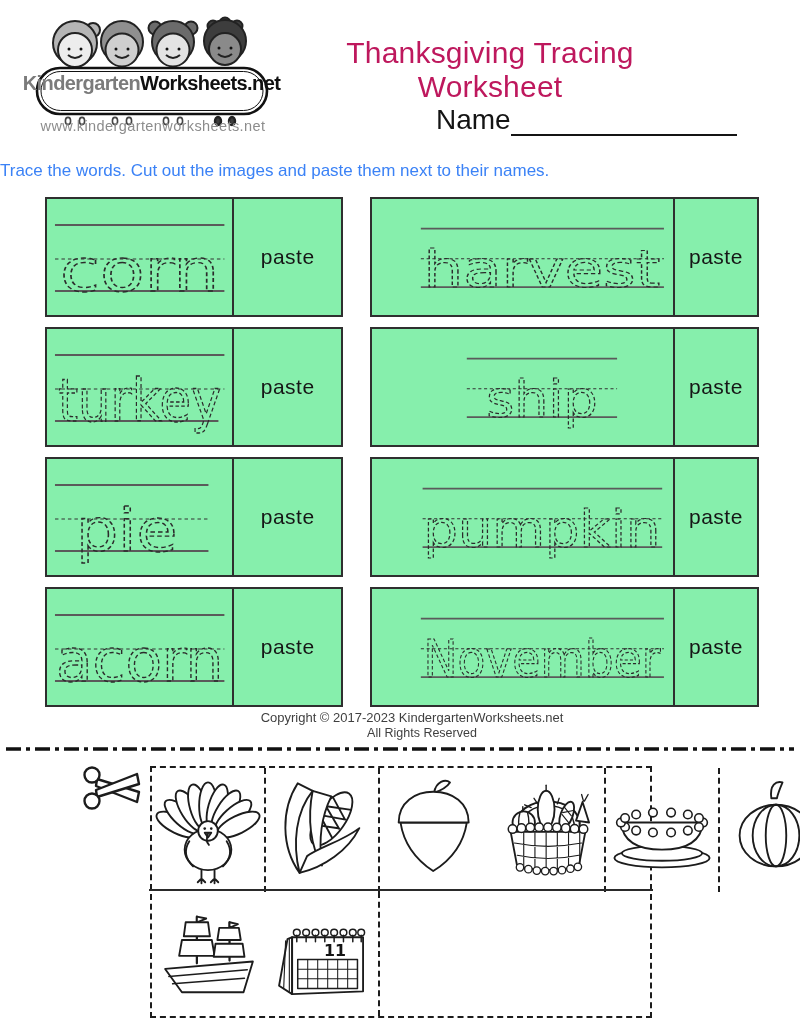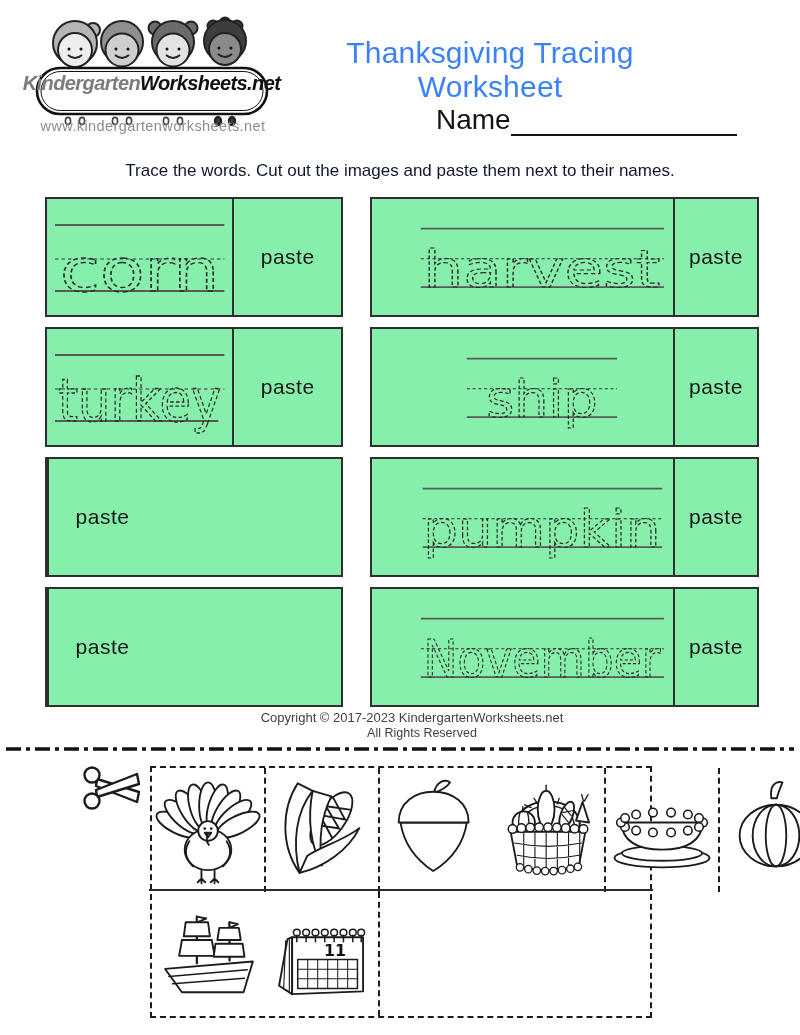--- a/index.html
+++ b/index.html
@@ -8,43 +8,43 @@
     width:800px; height:1035px; position:relative; overflow:hidden;
     font-family:"Liberation Sans", sans-serif; color:#1a1a1a;
   }
 
   
   .logo-wrap { position:absolute; left:35px; top:16px; width:235px; height:125px; }
   .logo-art  { position:absolute; left:0; top:0; }
   .logo-text {
     position:absolute; left:0; top:54px; width:233px; height:27px;
     display:flex; align-items:center; justify-content:center;
-    font-weight:bold; font-size:20px; letter-spacing:-0.6px; white-space:nowrap;font-style:italic;
+    font-weight:bold; font-size:20px; letter-spacing:-0.6px; white-space:nowrap;
   }
   .brand-gray  { color:#7b7b7b; }
   .brand-black { color:#101010; }
   .logo-url {
     position:absolute; left:-2px; top:102px; width:240px; text-align:center;
     font-size:14.5px; color:#8c8c8c; letter-spacing:0.4px;
   }
 
   
   .title {
     position:absolute; left:275px; top:36px; width:430px; text-align:center;
-    font-size:30px; font-weight:400; color:#3b82f6; letter-spacing:0.2px;
+    font-size:30px; font-weight:400; color:#be185d; letter-spacing:0.2px;
   }
   .name-row {
     position:absolute; left:436px; top:104px; display:flex; align-items:flex-end;
   }
   .name-label { font-size:28px; color:#141414; }
   .name-line  { display:inline-block; width:226px; height:30px; border-bottom:2.5px solid #141414; }
 
   .instruction {
-    position:absolute; left:0; top:161px; width:800px; text-align:center;
-    font-size:17px; color:#0f172a;
+    position:absolute; left:0; top:161px; width:800px; text-align:left;
+    font-size:17px; color:#3b82f6;
   }
 
   
   .rowbox {
     position:absolute; height:120px; display:flex;
     border:2px solid #2f2f2f; background:#86efac;
   }
   .rowbox.left  { left:45px;  width:298px; }
   .rowbox.right { left:370px; width:389px;padding-left:40px; }
   .wordarea { flex:1 1 auto; position:relative; }
@@ -216,40 +216,56 @@
       <line class="guide-solid" x1="62" y1="92" x2="232" y2="92"></line>
       <text class="trace-word" x="147" y="92" textLength="126" lengthAdjust="spacingAndGlyphs">ship</text>
     </svg>
   </div>
   <div class="pastearea">
     <span class="paste-label">paste</span>
   </div>
 </div>
 
 <div class="rowbox left" style="top:457px">
+  <div class="wordarea">
+    <svg viewBox="0 0 186 116">
+      <line class="guide-solid" x1="8" y1="26" x2="162" y2="26"></line>
+      <line class="guide-dash" x1="8" y1="60" x2="162" y2="60"></line>
+      <line class="guide-solid" x1="8" y1="92" x2="162" y2="92"></line>
+      <text class="trace-word" x="80" y="92" textLength="102" lengthAdjust="spacingAndGlyphs">pie</text>
+    </svg>
+  </div>
   <div class="pastearea">
     <span class="paste-label">paste</span>
   </div>
 </div>
 
 <div class="rowbox right" style="top:457px">
   <div class="wordarea">
     <svg viewBox="0 0 295 116">
       <line class="guide-solid" x1="12" y1="26" x2="283" y2="26"></line>
       <line class="guide-dash" x1="12" y1="60" x2="283" y2="60"></line>
       <line class="guide-solid" x1="12" y1="92" x2="283" y2="92"></line>
       <text class="trace-word" x="147" y="92" textLength="268" lengthAdjust="spacingAndGlyphs">pumpkin</text>
     </svg>
   </div>
   <div class="pastearea">
     <span class="paste-label">paste</span>
   </div>
 </div>
 
 <div class="rowbox left" style="top:587px">
+  <div class="wordarea">
+    <svg viewBox="0 0 186 116">
+      <line class="guide-solid" x1="8" y1="26" x2="178" y2="26"></line>
+      <line class="guide-dash" x1="8" y1="60" x2="178" y2="60"></line>
+      <line class="guide-solid" x1="8" y1="92" x2="178" y2="92"></line>
+      <text class="trace-word" x="93" y="92" textLength="168" lengthAdjust="spacingAndGlyphs">acorn</text>
+    </svg>
+  </div>
   <div class="pastearea">
     <span class="paste-label">paste</span>
   </div>
 </div>
 
 <div class="rowbox right" style="top:587px">
   <div class="wordarea">
     <svg viewBox="0 0 295 116">
       <line class="guide-solid" x1="10" y1="26" x2="285" y2="26"></line>
       <line class="guide-dash" x1="10" y1="60" x2="285" y2="60"></line>

